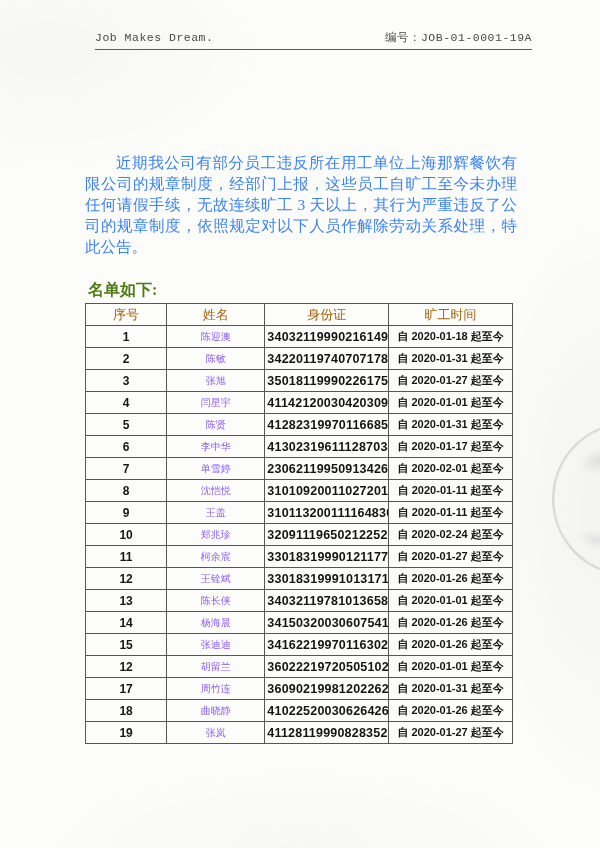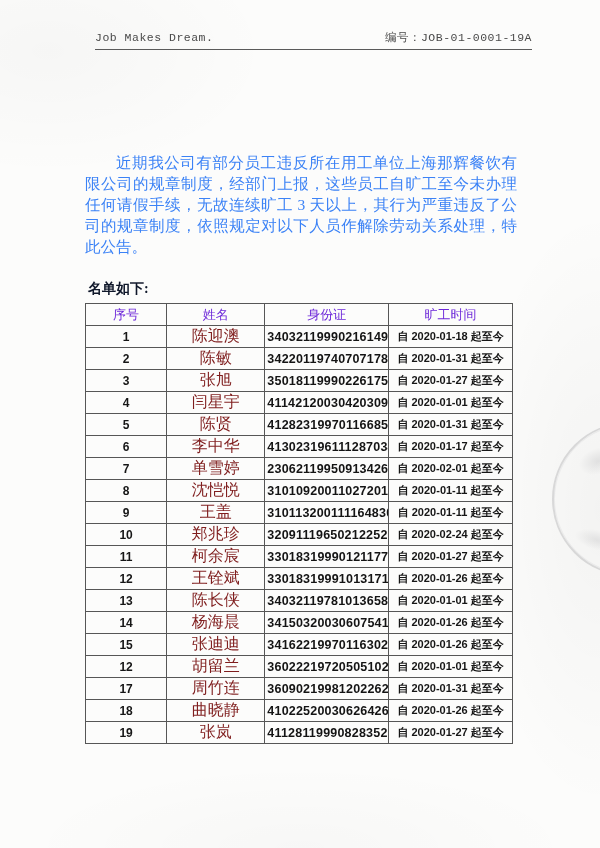--- a/index.html
+++ b/index.html
@@ -38,44 +38,44 @@
 
   
   .notice-body {
     position: absolute; left: 85px; width: 432px; top: 152px;
     font-size: 15.5px; line-height: 21px; color: #3b82f6;
     text-align: justify; text-indent: 2em;
   }
 
   .list-label {
     position: absolute; left: 88px; top: 280px;
-    font-size: 14px; font-weight: bold; color: #0f172a;
+    font-size: 16px; font-weight: bold; color: #4d7c0f;
   }
 
   
   table.notice-table {
     position: absolute; left: 85px; top: 303px;
     width: 428px;
     border-collapse: collapse;
     table-layout: fixed;
   }
   table.notice-table th, table.notice-table td {
     border: 1px solid #565656;
     height: 21px;
     padding: 0 2px;
     text-align: center;
     vertical-align: middle;
     overflow: hidden; white-space: nowrap;
   }
   table.notice-table th {
     font-family: "Liberation Serif", "DejaVu Serif", serif;
-    font-size: 13px; font-weight: normal; color: #6d28d9; text-align: center;
+    font-size: 13px; font-weight: normal; color: #a16207; text-align: center;
   }
   td.c0 { font-family: "Liberation Sans", "DejaVu Sans", sans-serif; font-size: 12px; font-weight: bold; color: #161616; }
-  td.c1 { font-family: Liberation Serif, serif; font-size: 16px; color: #7f1d1d; }
+  td.c1 { font-family: Liberation Serif, serif; font-size: 10px; color: #8b5cf6; }
   td.c2 { font-family: "Liberation Sans", "DejaVu Sans", sans-serif; font-size: 12.5px; font-weight: bold; color: #141414; letter-spacing: 0.2px; }
   td.c3 { font-family: "Liberation Sans", "DejaVu Sans", sans-serif; font-size: 11px; font-weight: bold; color: #161616; }
   col.w0 { width: 19%; } col.w1 { width: 23%; } col.w2 { width: 29%; } col.w3 { width: 29%; }
 
   
   .stamp-arc {
     position: absolute; top: 422px; right: -106px;
     width: 150px; height: 150px;
     border-radius: 50%;
     border: 2px solid rgba(145,145,150,0.30);

